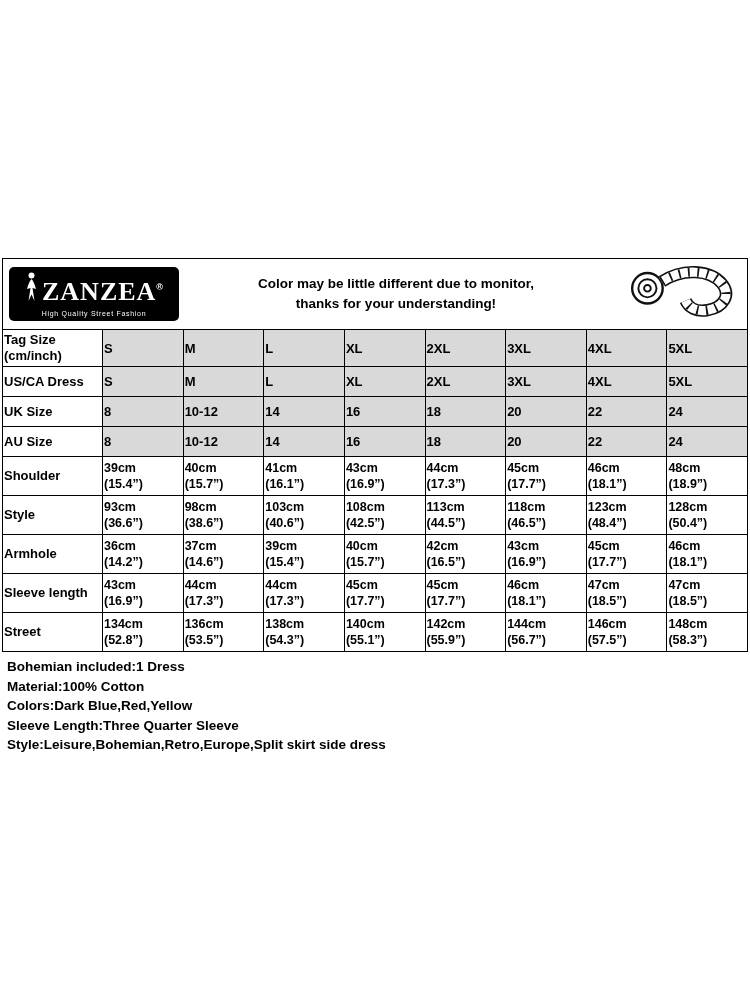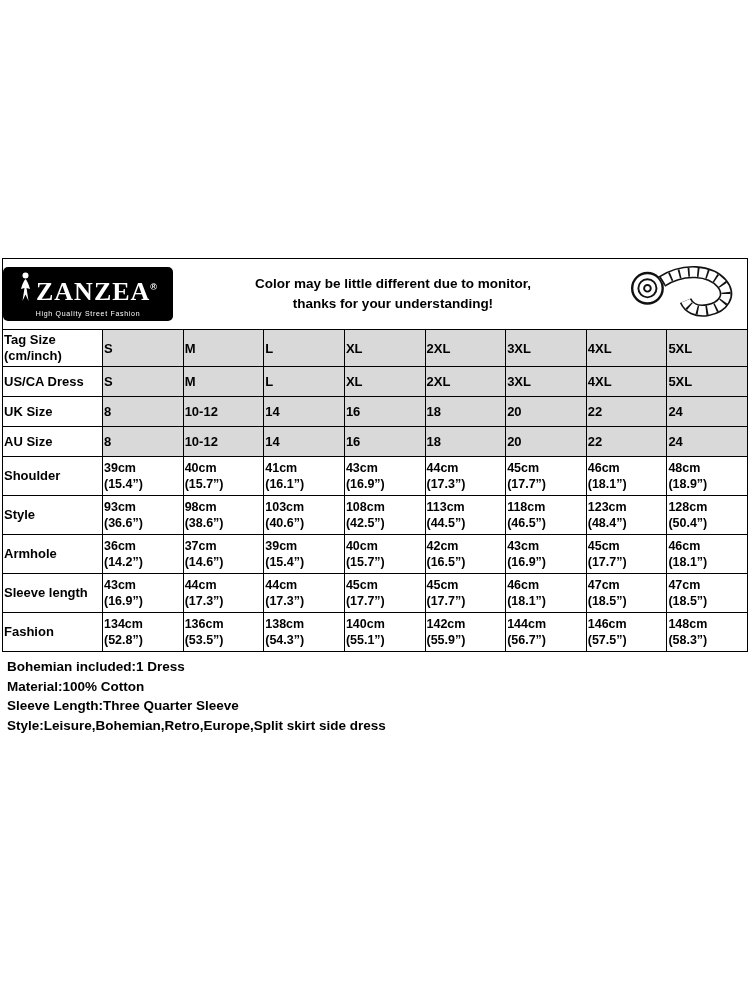--- a/index.html
+++ b/index.html
@@ -7,21 +7,21 @@
     position:relative;width:750px;height:1000px;background:#fff;overflow:hidden;
     font-family:"Liberation Sans",sans-serif;color:#000;
   }
   .content{position:absolute;top:258px;left:2px;right:2px;}
 
   
   .header-box{
     border:1px solid #000;height:70px;display:flex;align-items:center;background:#fff;
   }
   .logo{
-    background:#000;color:#fff;width:170px;height:54px;border-radius:5px;
+    background:#000;color:#fff;width:170px;height:54px;margin-left:6px;border-radius:5px;
     display:flex;flex-direction:column;align-items:center;justify-content:center;flex:0 0 auto;
   }
   .logo-row{display:flex;align-items:center;gap:3px;}
   .brand{font-family:"Liberation Serif",serif;font-weight:bold;font-size:26px;letter-spacing:1px;line-height:26px;}
   .reg{font-size:9px;vertical-align:super;font-family:"Liberation Sans",sans-serif;}
   .tagline{font-size:7px;letter-spacing:0.7px;margin-top:2px;white-space:nowrap;}
   .disclaimer{flex:1;text-align:center;font-weight:bold;font-size:13.5px;line-height:20px;padding:0 4px;}
   .tape{flex:0 0 auto;width:128px;margin-right:6px;display:flex;justify-content:center;}
 
   
@@ -166,34 +166,35 @@
             <td class="measure-cell">43cm<br>(16.9”)</td>
             <td class="measure-cell">44cm<br>(17.3”)</td>
             <td class="measure-cell">44cm<br>(17.3”)</td>
             <td class="measure-cell">45cm<br>(17.7”)</td>
             <td class="measure-cell">45cm<br>(17.7”)</td>
             <td class="measure-cell">46cm<br>(18.1”)</td>
             <td class="measure-cell">47cm<br>(18.5”)</td>
             <td class="measure-cell">47cm<br>(18.5”)</td>
           </tr>
           <tr class="measure-row">
-            <td class="lbl">Fashion</td>
+            <td class="lbl">Street</td>
             <td class="measure-cell">134cm<br>(52.8”)</td>
             <td class="measure-cell">136cm<br>(53.5”)</td>
             <td class="measure-cell">138cm<br>(54.3”)</td>
             <td class="measure-cell">140cm<br>(55.1”)</td>
             <td class="measure-cell">142cm<br>(55.9”)</td>
             <td class="measure-cell">144cm<br>(56.7”)</td>
             <td class="measure-cell">146cm<br>(57.5”)</td>
             <td class="measure-cell">148cm<br>(58.3”)</td>
           </tr>
         </tbody>
     </table>
 
     <div class="info">
       <div class="info-line">Bohemian included:1 Dress</div>
       <div class="info-line">Material:100% Cotton</div>
+      <div class="info-line">Colors:Dark Blue,Red,Yellow</div>
       <div class="info-line">Sleeve Length:Three Quarter Sleeve</div>
       <div class="info-line">Style:Leisure,Bohemian,Retro,Europe,Split skirt side dress</div>
     </div>
 
   </div>
 </div>
 
 </body></html>

